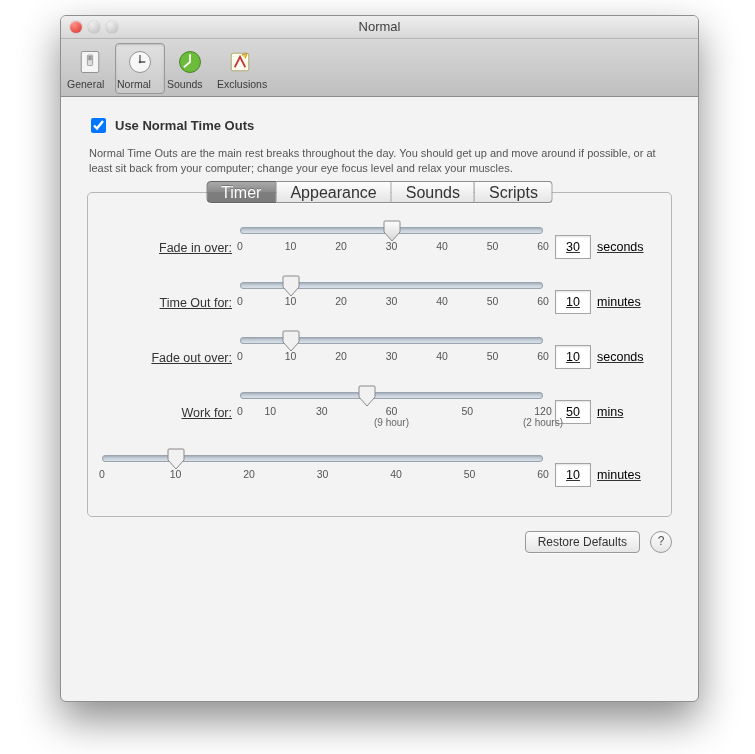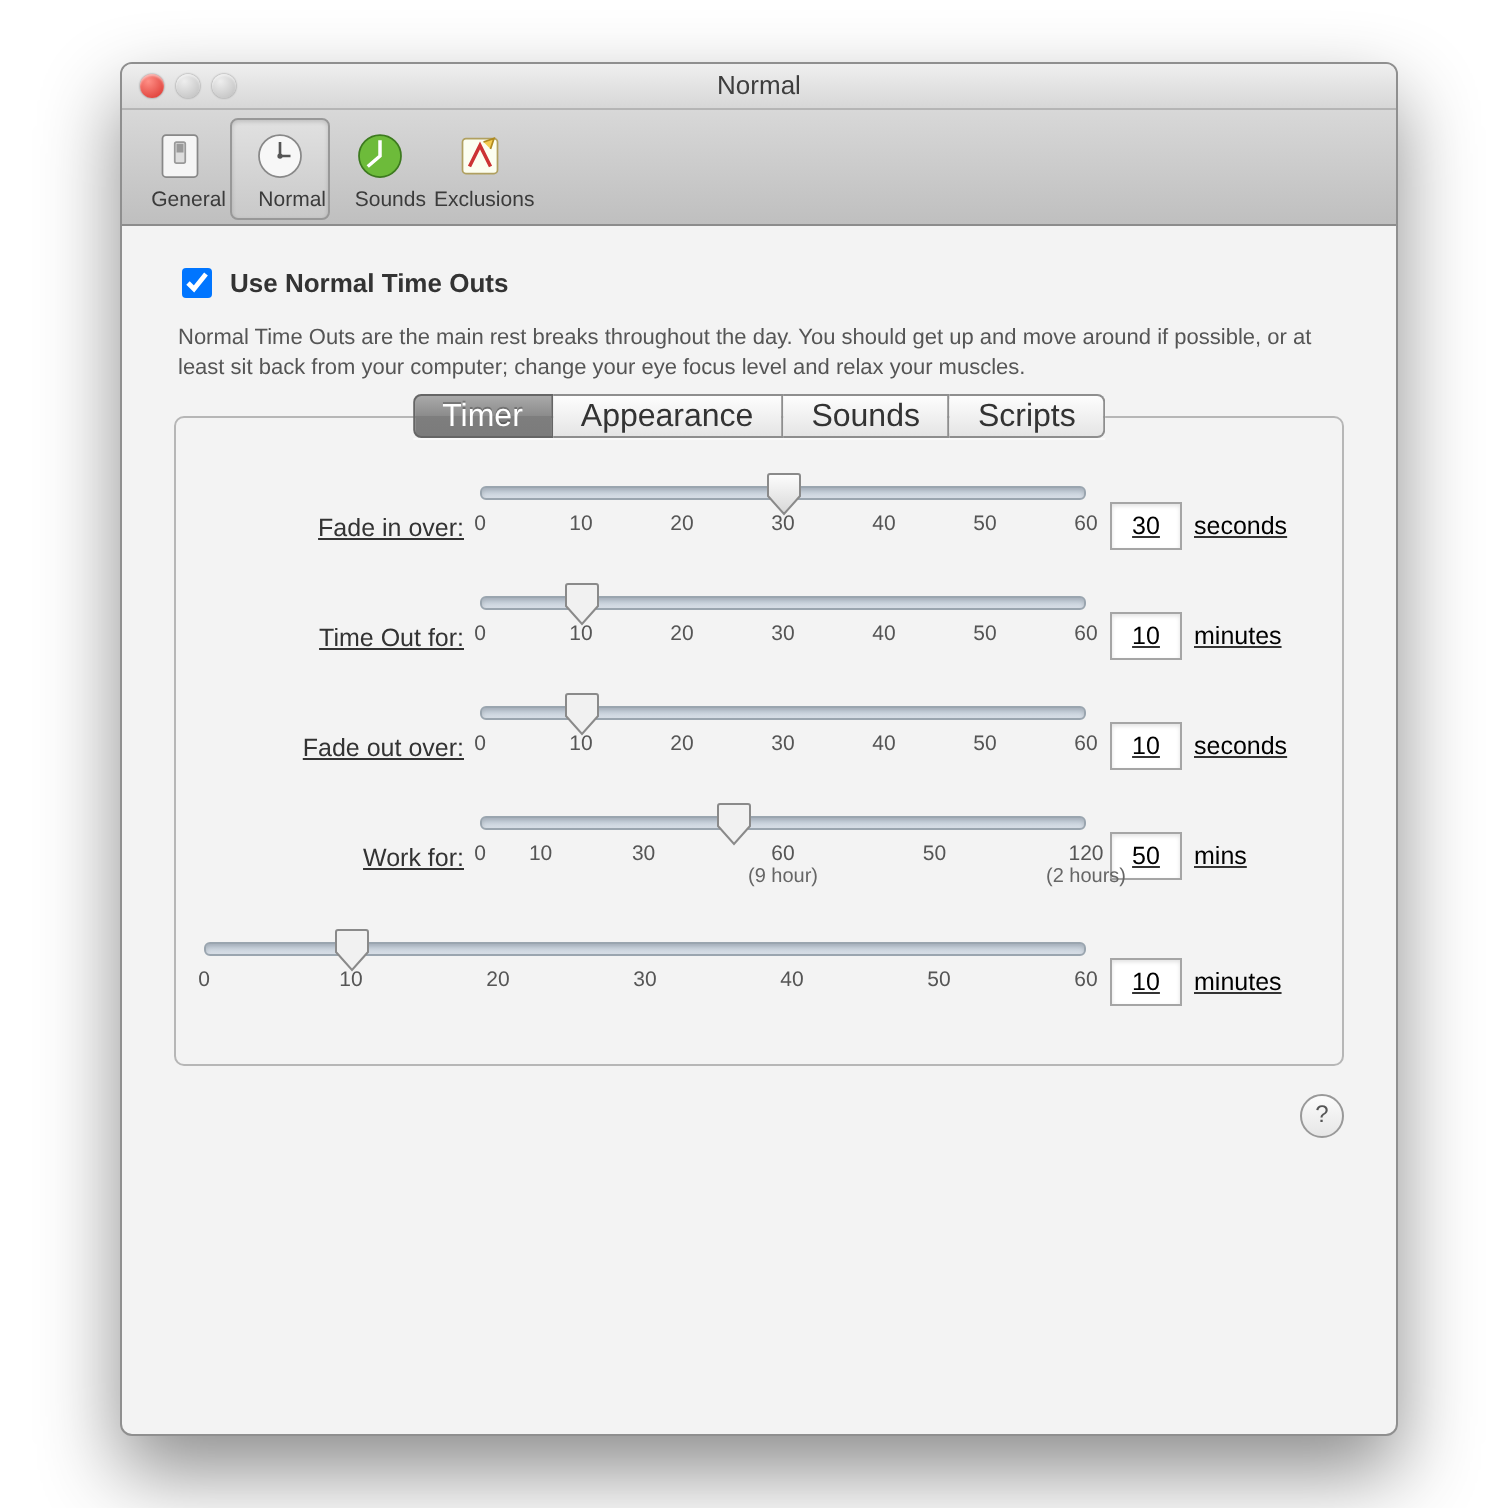--- a/index.html
+++ b/index.html
@@ -12,21 +12,21 @@
     -webkit-font-smoothing: antialiased;
   }
   .wrap {
     position: relative;
     width: 755px;
     height: 754px;
   }
   .shadow {
     position: absolute;
     left: 60px;
-    top: 31px;
+    top: 15px;
     width: 637px;
     height: 685px;
     background: #f3f3f3;
     border: 1px solid #8f8f8f;
     border-radius: 6px;
     box-shadow: 0 18px 40px rgba(0,0,0,0.45);
     overflow: hidden;
   }
   .titlebar {
     height: 22px;
@@ -53,21 +53,21 @@
   .toolbar {
     height: 55px;
     background: linear-gradient(#d8d8d8,#bfbfbf);
     border-bottom: 1px solid #8c8c8c;
     display: flex;
     align-items: flex-end;
     padding: 0 0 2px 4px;
   }
   .tb-item {
     width: 46px;
-    text-align: right;
+    text-align: left;
     font-size: 10.5px;
     color: #3b3b3b;
     padding: 3px 1px 3px;
     border-radius: 4px;
     border: 1px solid transparent;
     cursor: default;
   }
   .tb-item.selected {
     background: linear-gradient(#e1e1e1,#c9c9c9);
     border: 1px solid #989898;
@@ -430,18 +430,19 @@
                 <span class="tick" style="left:100%">60</span>
             </div>
           </div>
           <input class="valbox" value="10" style="">
           <span class="unit">minutes</span>
         </div>
 
       </div>
 
       <div class="footer">
+        <div class="btn">Restore Defaults</div>
         <div class="help">?</div>
       </div>
 
     </div>
   </div>
 </div>
 
 </body></html>

